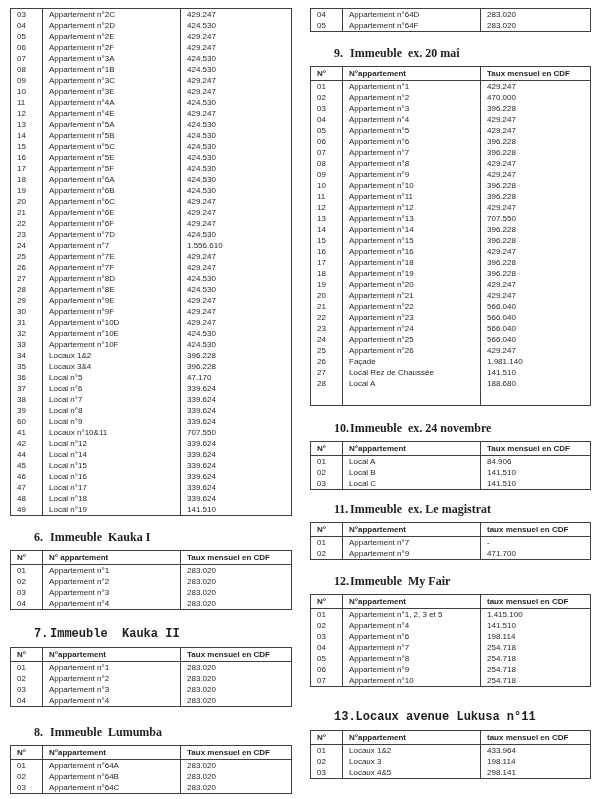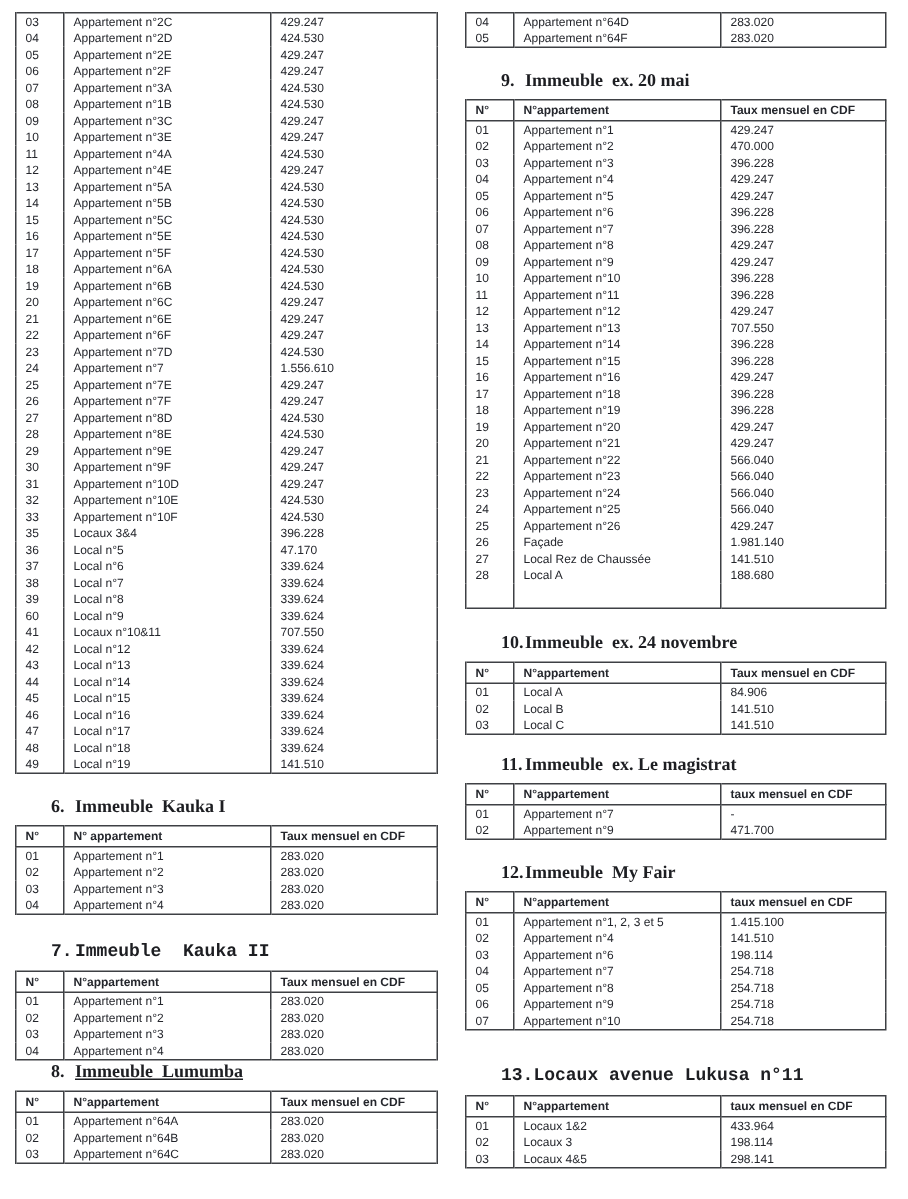--- a/index.html
+++ b/index.html
@@ -64,21 +64,21 @@
   table.doc-table th {
     font-weight: bold;
     height: 13px;
     border-bottom: 1.5px solid #3e4044;
   }
   table.doc-table tr.blank-row td { height: 16px; }
 
   
   [data-name="section-heading-kauka-1"]        { }
   [data-name="section-heading-kauka-2"]        { margin-top: 17px; font-family: Liberation Mono, monospace; }
-  [data-name="section-heading-lumumba"]        { margin-top: 0; text-decoration: underline;  }
+  [data-name="section-heading-lumumba"]        { margin-top: 18px;  }
   [data-name="table-lumumba"]                  { margin-top: 5px;  }
   [data-name="section-heading-ex-20-mai"]      { margin-top: 14px; }
   [data-name="section-heading-ex-24-novembre"] { margin-top: 15px; }
   [data-name="section-heading-le-magistrat"]   { margin-top: 12px; }
   [data-name="section-heading-my-fair"]        { }
   [data-name="section-heading-locaux-lukusa"]  { margin-top: 23px; font-family: Liberation Mono, monospace; }
 </style>
 </head>
 <body>
 
@@ -239,20 +239,25 @@
           <td data-name="cell-number">32</td>
           <td data-name="cell-apartment">Appartement n°10E</td>
           <td data-name="cell-rate">424.530</td>
         </tr>
         <tr data-name="table-row">
           <td data-name="cell-number">33</td>
           <td data-name="cell-apartment">Appartement n°10F</td>
           <td data-name="cell-rate">424.530</td>
         </tr>
         <tr data-name="table-row">
+          <td data-name="cell-number">34</td>
+          <td data-name="cell-apartment">Locaux 1&amp;2</td>
+          <td data-name="cell-rate">396.228</td>
+        </tr>
+        <tr data-name="table-row">
           <td data-name="cell-number">35</td>
           <td data-name="cell-apartment">Locaux 3&amp;4</td>
           <td data-name="cell-rate">396.228</td>
         </tr>
         <tr data-name="table-row">
           <td data-name="cell-number">36</td>
           <td data-name="cell-apartment">Local n°5</td>
           <td data-name="cell-rate">47.170</td>
         </tr>
         <tr data-name="table-row">
@@ -276,25 +281,20 @@
           <td data-name="cell-rate">339.624</td>
         </tr>
         <tr data-name="table-row">
           <td data-name="cell-number">41</td>
           <td data-name="cell-apartment">Locaux n°10&amp;11</td>
           <td data-name="cell-rate">707.550</td>
         </tr>
         <tr data-name="table-row">
           <td data-name="cell-number">42</td>
           <td data-name="cell-apartment">Local n°12</td>
-          <td data-name="cell-rate">339.624</td>
-        </tr>
-        <tr data-name="table-row">
-          <td data-name="cell-number">43</td>
-          <td data-name="cell-apartment">Local n°13</td>
           <td data-name="cell-rate">339.624</td>
         </tr>
         <tr data-name="table-row">
           <td data-name="cell-number">44</td>
           <td data-name="cell-apartment">Local n°14</td>
           <td data-name="cell-rate">339.624</td>
         </tr>
         <tr data-name="table-row">
           <td data-name="cell-number">45</td>
           <td data-name="cell-apartment">Local n°15</td>

